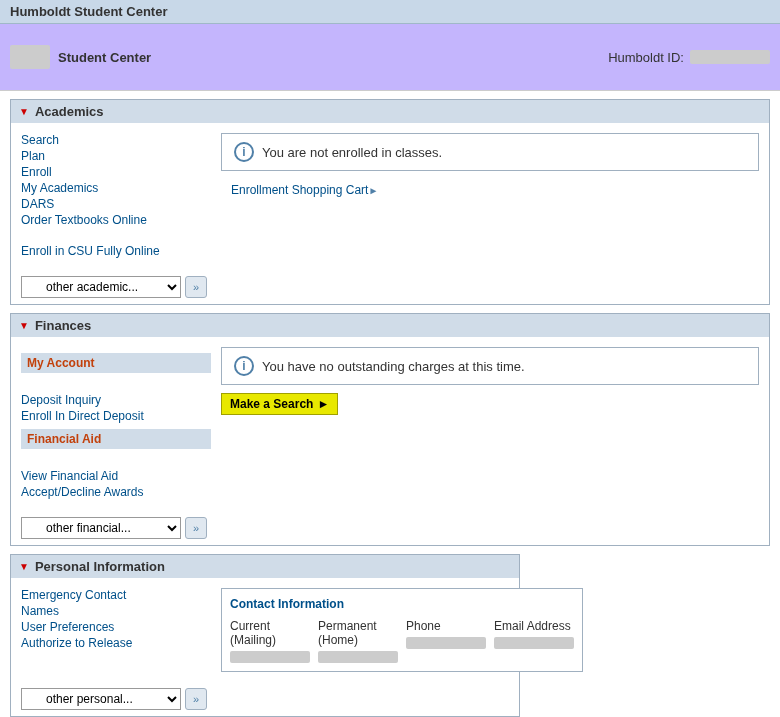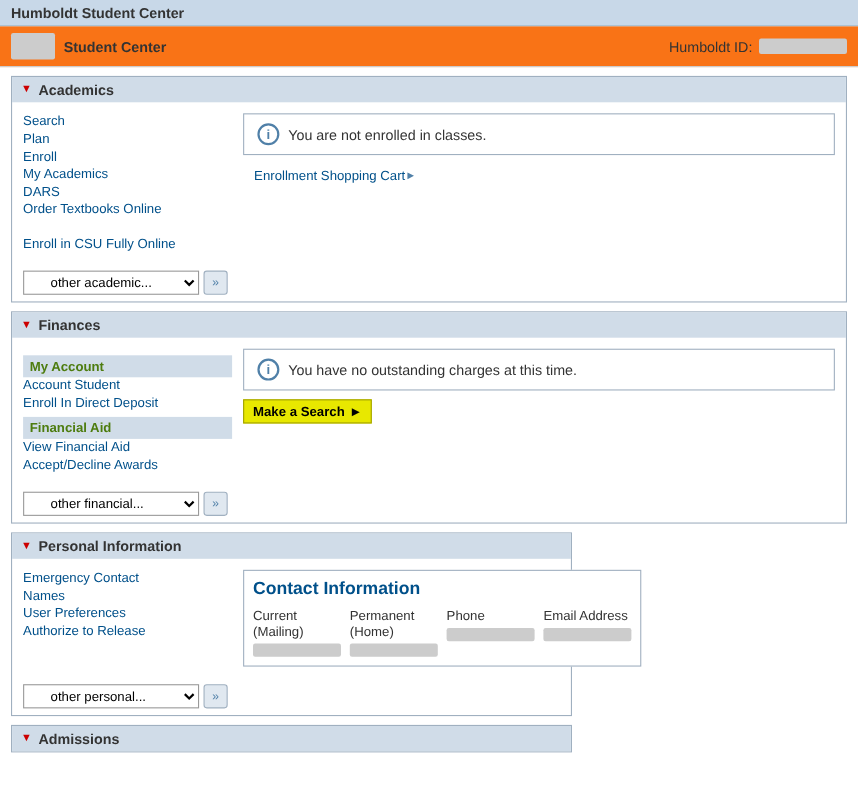--- a/index.html
+++ b/index.html
@@ -18,23 +18,23 @@
       padding: 4px 10px;
       font-weight: bold;
       font-size: 13px;
       color: #333;
     }
 
     
     .student-header {
       display: flex;
       justify-content: space-between;
-      padding: 6px 10px;
+      padding: 21px 10px;
       border-bottom: 1px solid #ccc;
-      background: #f97316;
+      background: #c4b5fd;
     }
     .student-header-left {
       display: flex;
       align-items: center;
       gap: 8px;
     }
     .avatar-placeholder {
       width: 40px;
       height: 24px;
       background: #ccc;
@@ -99,22 +99,22 @@
       text-decoration: none;
       margin-bottom: 2px;
       font-size: 12px;
     }
 
     .sub-header {
       background: #d0dce8;
       padding: 3px 6px;
       font-size: 12px;
       font-weight: bold;
-      color: #4d7c0f;
-      margin-bottom: 0;
+      color: #c2410c;
+      margin-bottom: 20px;
       margin-top: 6px;
     }
 
     
     .right-panel {
       flex: 1;
     }
 
     
     .info-box {
@@ -224,21 +224,21 @@
 
     
     .contact-box {
       border: 1px solid #a0b0c0;
       background: #fff;
       padding: 8px;
       flex: 1;
     }
     .contact-box-header {
       color: #00508a;
-      font-size: 16px;
+      font-size: 12px;
       font-weight: bold;
       margin-bottom: 8px;
     }
     .contact-grid {
       display: grid;
       grid-template-columns: 1fr 1fr 1fr 1fr;
       gap: 8px;
     }
     .contact-label {
       font-size: 12px;
@@ -321,21 +321,21 @@
 
 <div class="section">
   <div class="section-header">
     <span class="triangle">▼</span>
     <span>Finances</span>
   </div>
   <div class="section-body">
 
     <div class="left-links">
       <div class="sub-header">My Account</div>
-      <a href="#">Account Student</a>
+      <a href="#">Deposit Inquiry</a>
       <a href="#">Enroll In Direct Deposit</a>
       <div class="sub-header">Financial Aid</div>
       <a href="#">View Financial Aid</a>
       <a href="#">Accept/Decline Awards</a>
     </div>
 
     <div class="right-panel">
       <div class="info-box">
         <div class="info-icon">i</div>
         <span>You have no outstanding charges at this time.</span>

